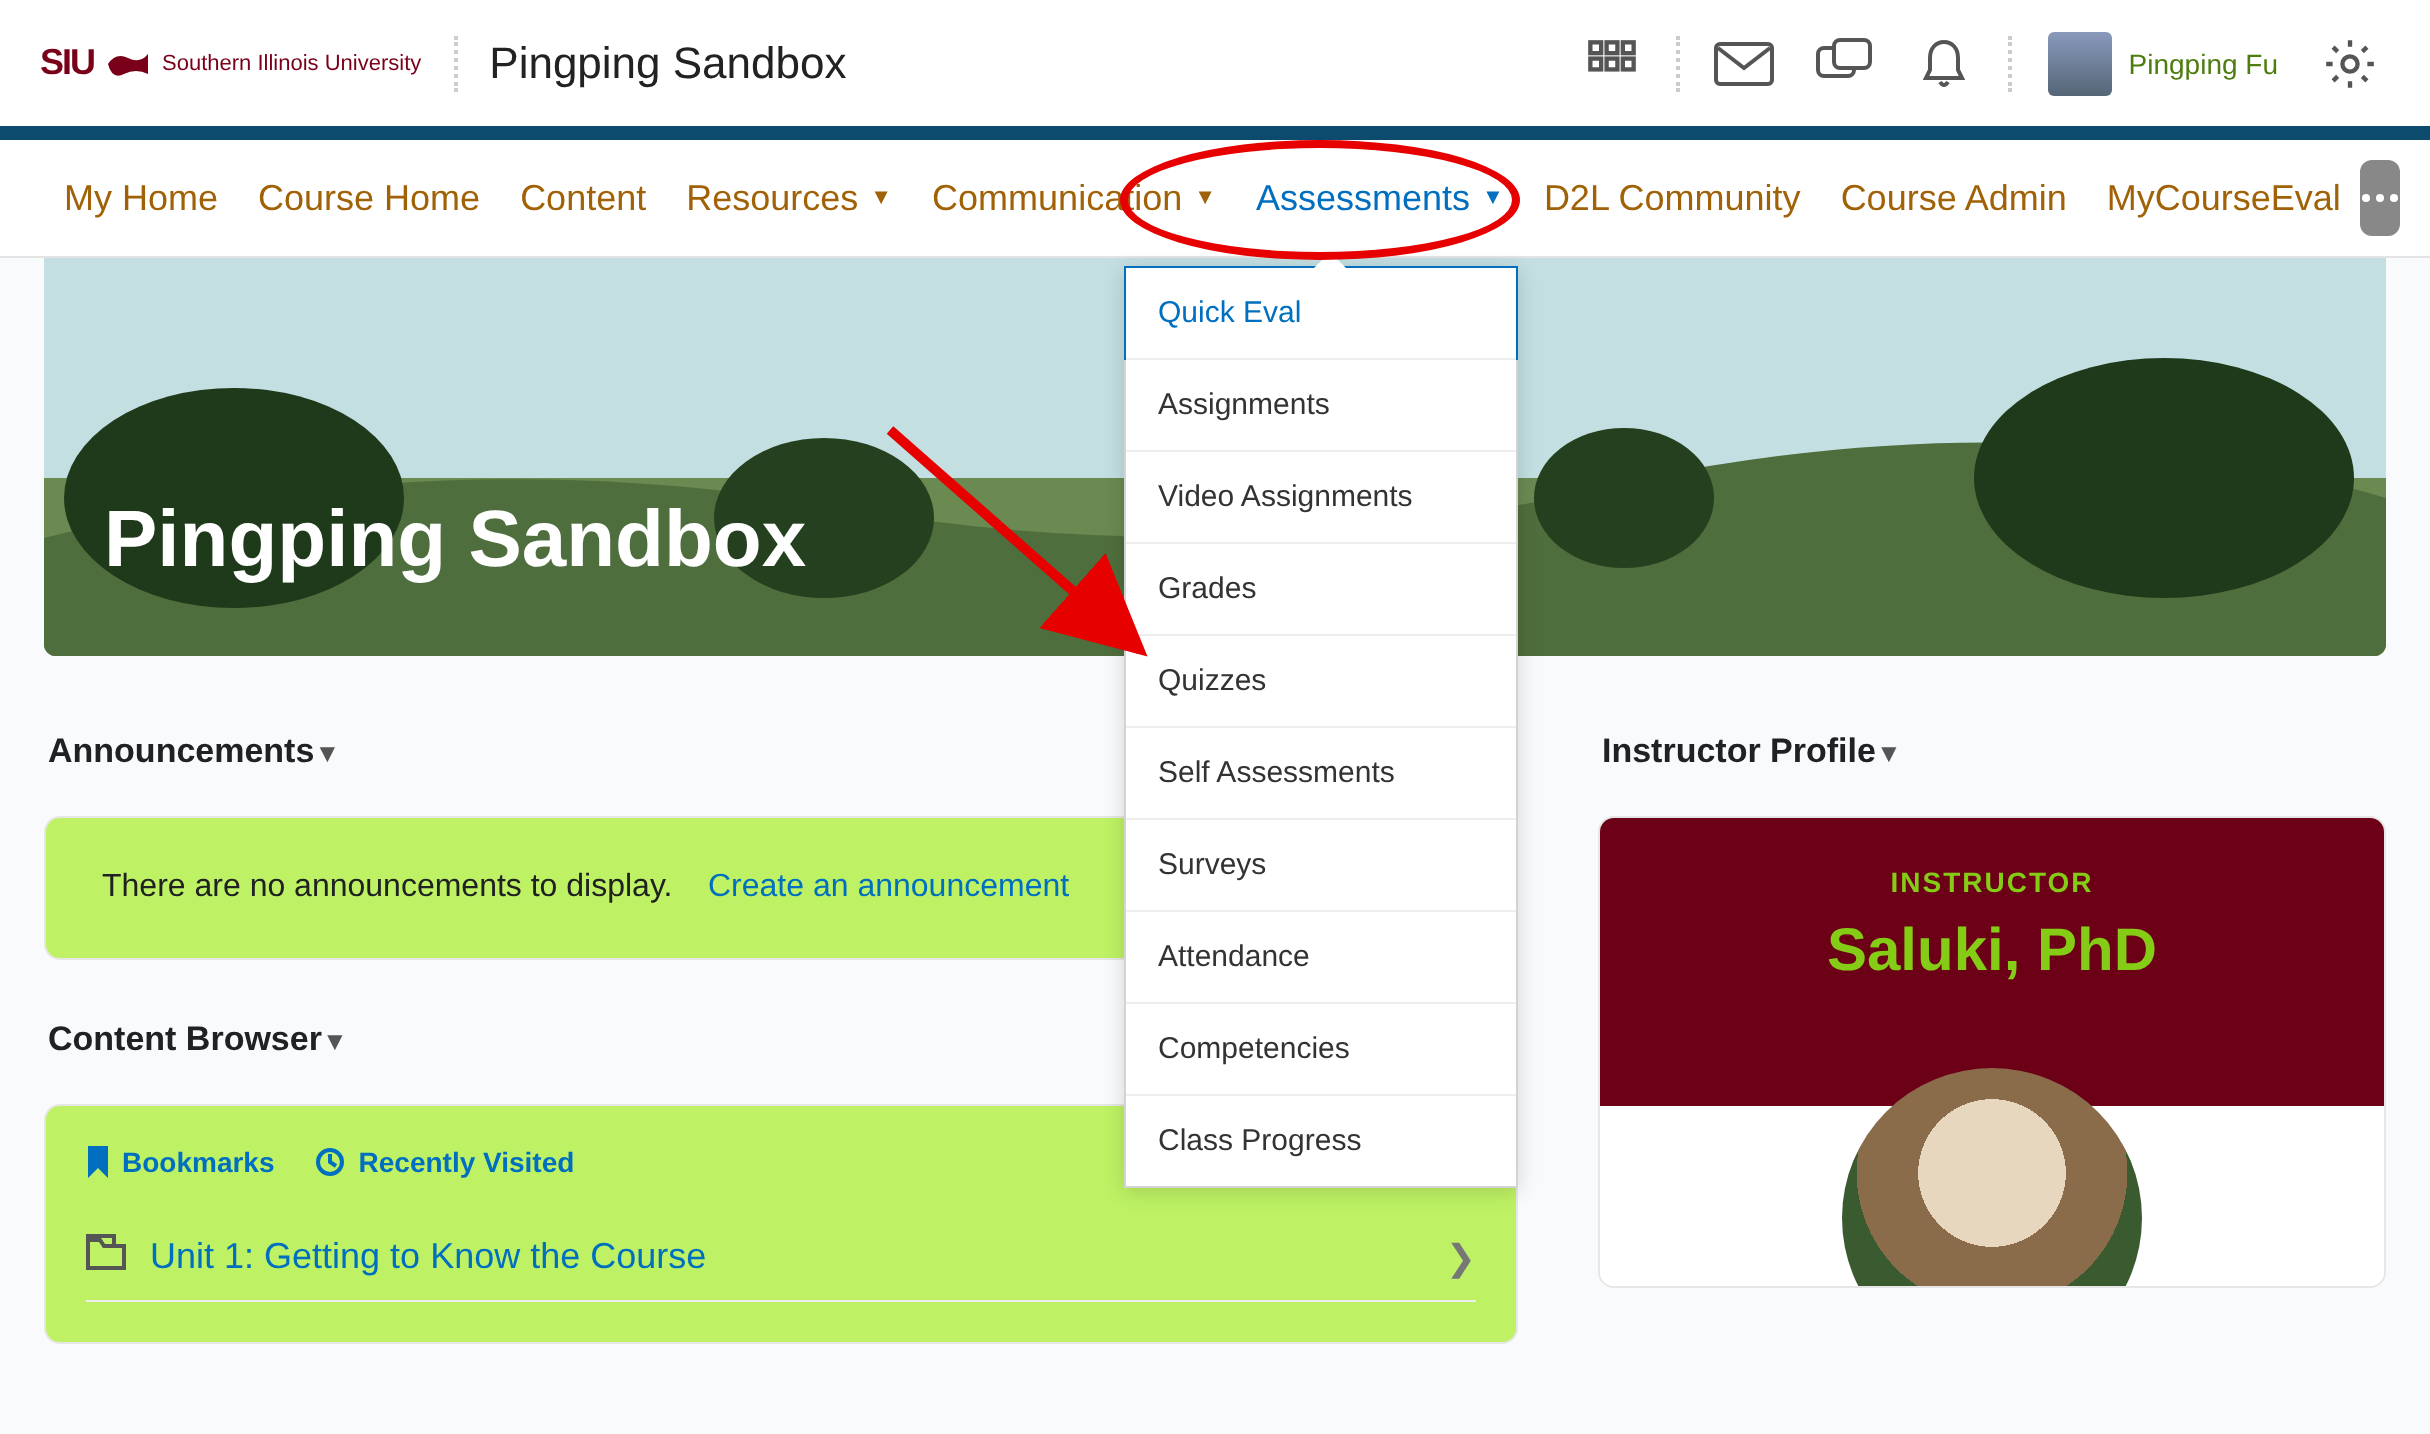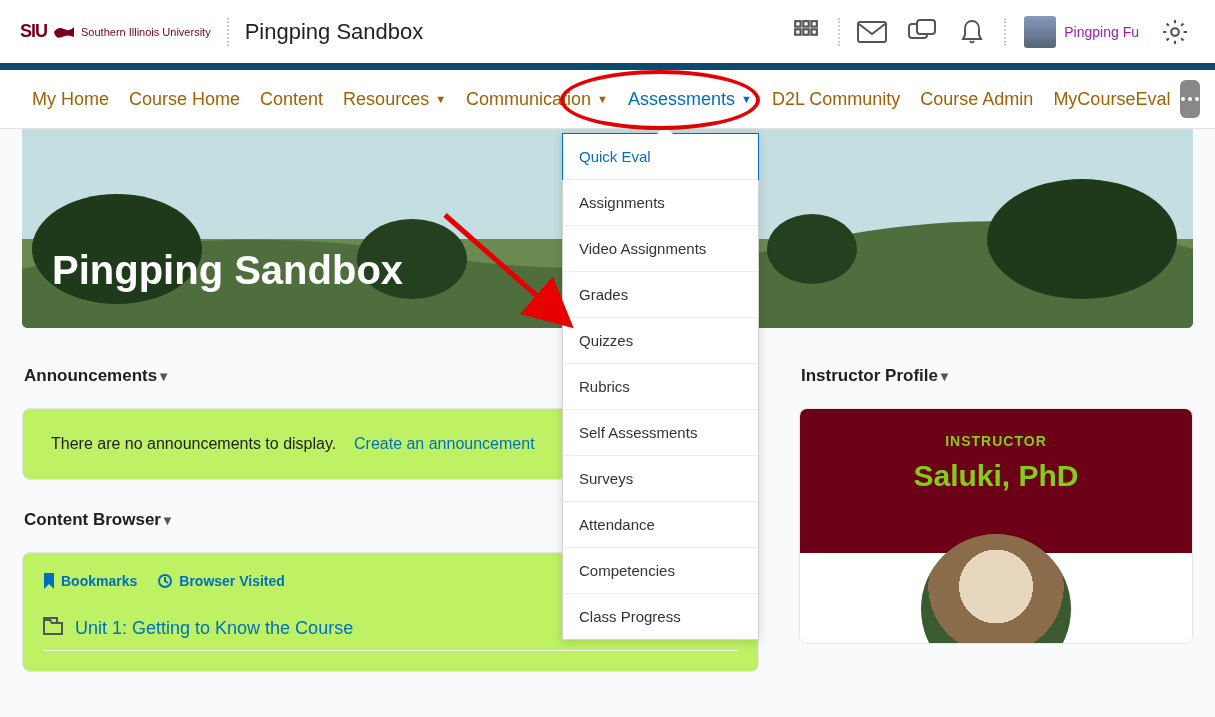--- a/index.html
+++ b/index.html
@@ -10,21 +10,21 @@
   .logo-siu { font-weight: 800; font-size: 18px; letter-spacing: -1px; margin-right: 6px; color:#7a0019;}
   .logo-text { font-size: 11px; color:#7a0019;}
   .vsep { width: 1px; height: 28px; margin: 0 16px; border-left: 2px dotted #ccc; }
   .course-title { font-size: 22px; font-weight: 400; color: #222; }
   .spacer { flex: 1; }
   .header-icons { display: flex; align-items: center; gap: 10px; }
   .hicon { width: 40px; height: 40px; display: flex; align-items: center; justify-content: center; color: #555; cursor: pointer; }
   .hvsep { width:1px; height:28px; border-left: 2px dotted #ccc; margin: 0 2px; }
   .user-block { display:flex; align-items:center; gap:8px; padding: 0 6px; cursor:pointer; }
   .avatar-sm { width:32px; height:32px; border-radius:3px; background: linear-gradient(#89b, #567); }
-  .username { font-size: 14px; color:#a21caf; }
+  .username { font-size: 14px; color:#4d7c0f; }
   
   .nav-bar { display:flex; align-items:center; height: 59px; padding: 0 22px; background:#fff; border-bottom:1px solid #e3e3e3; position: relative; }
   .nav-item { font-size: 18px; color: #a16207; padding: 0 10px; height:100%; display:flex; align-items:center; gap:6px; cursor:pointer; white-space:nowrap; }
   .nav-item.active { color: #006fbf; }
   .chev { font-size: 11px; }
   .more-btn { width:38px; height:38px; background:#888; border-radius:6px; display:flex; align-items:center; justify-content:center; color:#fff; margin-left:auto; cursor:pointer; }
   .circle-annot { position:absolute; width:200px; height:60px; border:4px solid #e60000; border-radius:50%; top:70px; left:560px; pointer-events:none; z-index:50; }
   
   .dropdown { position:absolute; top:133px; left:562px; width:197px; background:#fff; border:1px solid #d3d3d3; box-shadow:0 2px 10px rgba(0,0,0,0.15); z-index:40; }
   .dropdown::before { content:""; position:absolute; top:-8px; left:94px; width:0; height:0; border-left:8px solid transparent; border-right:8px solid transparent; border-bottom:8px solid #fff; }
@@ -159,21 +159,20 @@
 </div>
 
 <div class="circle-annot"></div>
 
 <div class="dropdown">
   <div class="dd-item"><span>Quick Eval</span></div>
   <div class="dd-item"><span>Assignments</span></div>
   <div class="dd-item"><span>Video Assignments</span></div>
   <div class="dd-item"><span>Grades</span></div>
   <div class="dd-item"><span>Quizzes</span></div>
-  <div class="dd-item"><span>Rubrics</span></div>
   <div class="dd-item"><span>Self Assessments</span></div>
   <div class="dd-item"><span>Surveys</span></div>
   <div class="dd-item"><span>Attendance</span></div>
   <div class="dd-item"><span>Competencies</span></div>
   <div class="dd-item"><span>Class Progress</span></div>
 </div>
 
 <svg class="arrow-annot" width="160" height="140">
   <defs>
       <marker id="ah" markerWidth="12" markerHeight="12" refX="9" refY="5" orient="auto">
@@ -224,21 +223,21 @@
             <svg width="12" height="16">
                 <path d="M1 0 L11 0 L11 16 L6 11 L1 16 Z" fill="#006fbf"></path>
               </svg>
             <span>Bookmarks</span>
           </div>
           <div class="cb-link">
             <svg width="16" height="16" fill="none" stroke="#006fbf" stroke-width="2">
                 <circle cx="8" cy="8" r="6"></circle>
                 <path d="M8 4 L8 8 L11 10"></path>
               </svg>
-            <span>Browser Visited</span>
+            <span>Recently Visited</span>
           </div>
         </div>
         <div class="unit-row">
           <span class="icon">
             <svg width="20" height="18" fill="none" stroke="#555" stroke-width="2">
                 <path d="M1 3 L7 3 L9 6 L19 6 L19 17 L1 17 Z"></path>
                 <path d="M1 3 L1 1 L14 1 L14 6"></path>
               </svg>
           </span>
           <span class="txt">Unit 1: Getting to Know the Course</span>

